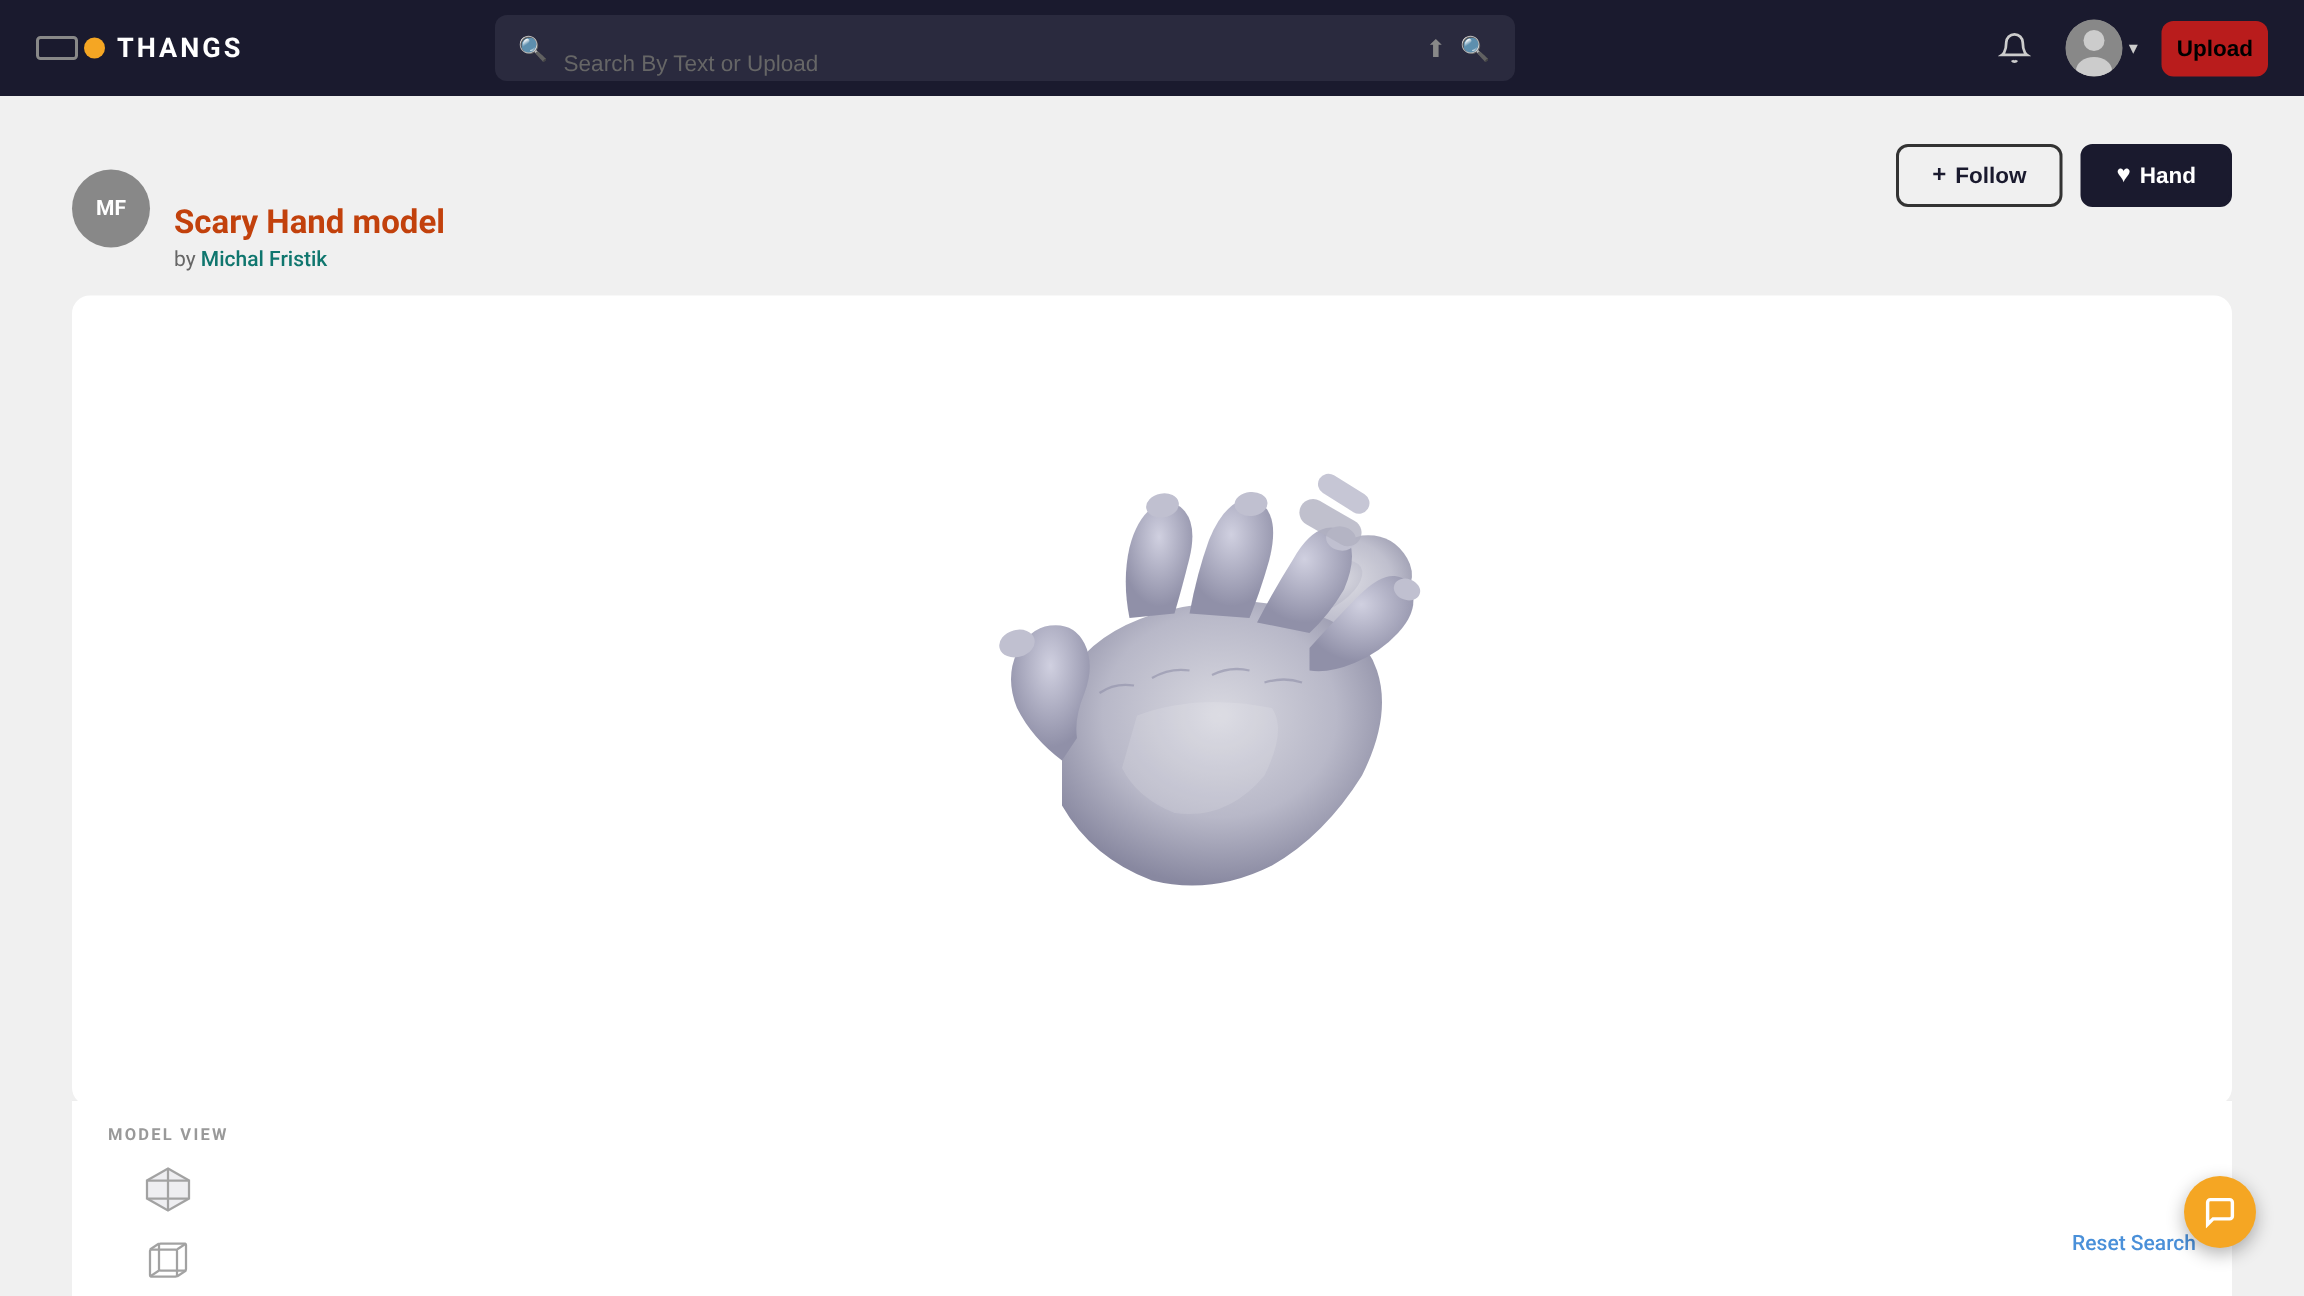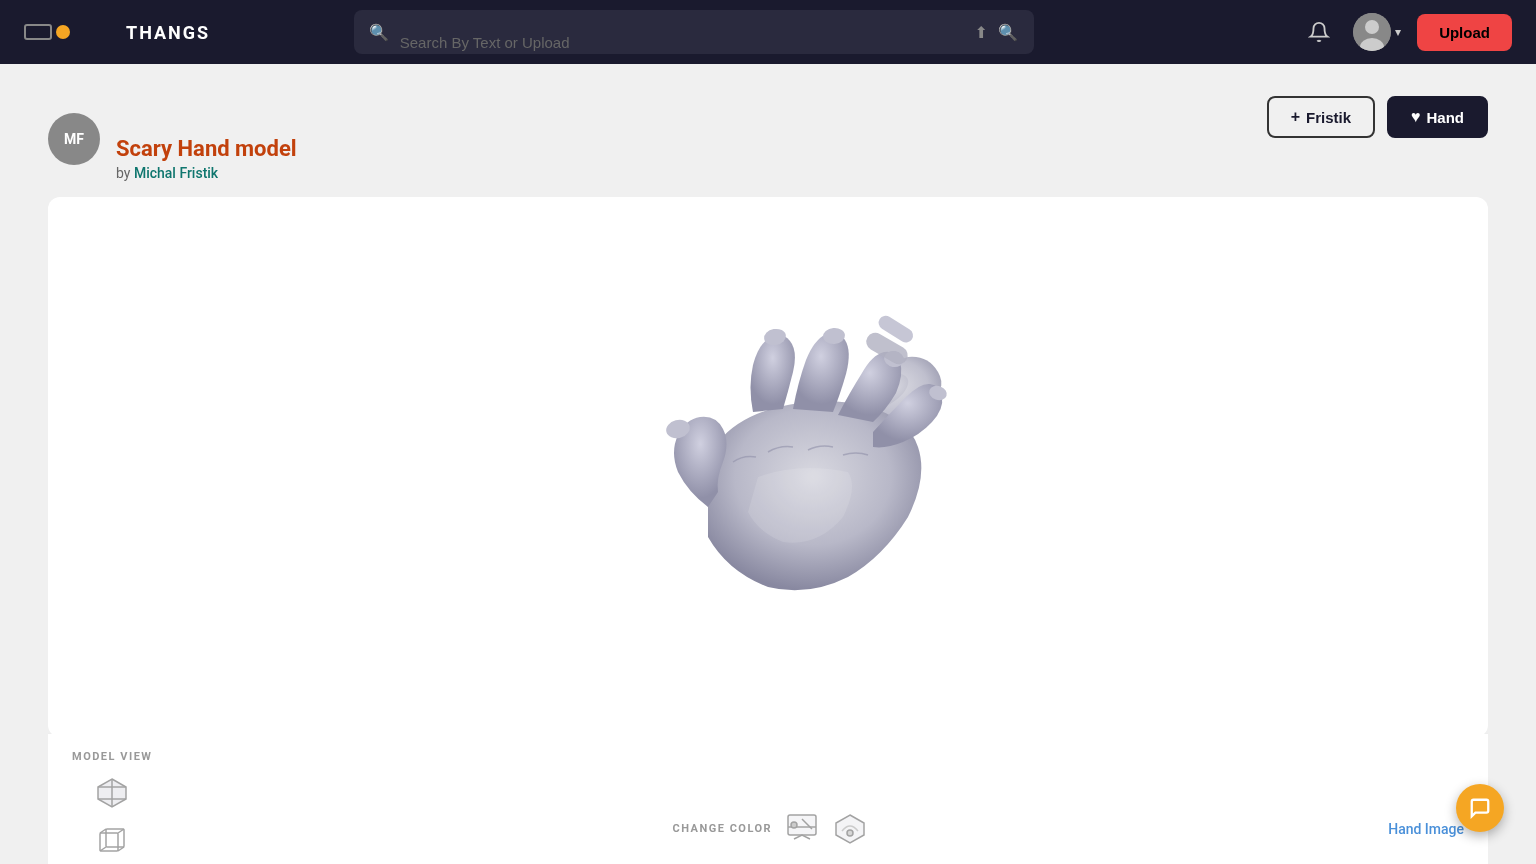--- a/index.html
+++ b/index.html
@@ -44,21 +44,20 @@
       width: 14px;
       height: 14px;
       border-radius: 50%;
       background: #f5a623;
     }
     .logo-text {
       color: #ffffff;
       font-size: 18px;
       font-weight: 700;
       letter-spacing: 2px;
-      margin-left: 48px;
     }
 
     .search-bar {
       flex: 1;
       max-width: 680px;
       margin: 0 auto;
       background: #2a2a3e;
       border-radius: 8px;
       display: flex;
       align-items: center;
@@ -110,25 +109,25 @@
       display: flex;
       align-items: center;
       justify-content: center;
       color: white;
       font-size: 14px;
       font-weight: bold;
     }
     .chevron-down { color: #ccc; font-size: 12px; }
 
     .upload-btn {
-      background: #ef4444;
+      background: #b91c1c;
       color: #000;
       border: none;
       border-radius: 8px;
-      padding: 10px 22px;
+      padding: 10px 10px;
       font-weight: 700;
       font-size: 15px;
       cursor: pointer;
     }
 
     
     .page-content {
       background: #f0f0f0;
       padding: 32px 48px;
     }
@@ -336,21 +335,21 @@
       </div>
       <div>
         <div class="model-title">Scary Hand model</div>
         <div class="model-author"><span>by </span><a class="model-author-link" href="#">Michal Fristik</a></div>
       </div>
     </div>
 
     <div class="header-actions">
       <button class="follow-btn">
         <span style="font-size:16px;font-weight:700;">+</span>
-        <span>Fristik</span>
+        <span>Follow</span>
       </button>
       <button class="liked-btn">
         <span style="font-size:16px;">♥</span>
         <span>Hand</span>
       </button>
     </div>
   </div>
 
   <div class="model-viewer">
 
@@ -419,39 +418,22 @@
         <line x1="24" y1="28" x2="30" y2="24" stroke="#666"></line>
       </svg>
 
       <svg class="view-icon" viewBox="0 0 36 36" fill="none" stroke="#555" stroke-width="1.5">
         <polygon points="18,4 32,12 32,24 18,32 4,24 4,12" fill="none" stroke="#666"></polygon>
         <line x1="4" y1="18" x2="32" y2="18" stroke="#666" stroke-dasharray="3,2"></line>
         <polygon points="18,4 32,12 32,18 18,18 4,18 4,12" fill="rgba(140,140,160,0.25)"></polygon>
       </svg>
     </div>
 
-    <div class="color-section">
-      <span class="view-label">CHANGE COLOR</span>
-
-      <svg class="view-icon" viewBox="0 0 36 36" fill="none" stroke="#555" stroke-width="1.5">
-        <rect x="4" y="4" width="28" height="20" rx="2" fill="rgba(200,200,210,0.3)" stroke="#666"></rect>
-        <line x1="4" y1="16" x2="32" y2="16" stroke="#666"></line>
-        <path d="M10 28 L18 24 L26 28" stroke="#666" fill="none"></path>
-        <circle cx="10" cy="14" r="3" fill="#aaa" stroke="#666"></circle>
-        <path d="M18 8 L28 18" stroke="#666"></path>
-      </svg>
-
-      <svg class="view-icon" viewBox="0 0 36 36" fill="none" stroke="#555" stroke-width="1.5">
-        <polygon points="18,4 32,12 32,24 18,32 4,24 4,12" fill="rgba(160,160,180,0.2)" stroke="#666"></polygon>
-        <path d="M10 20 Q18 10 26 20" stroke="#aaa" fill="none"></path>
-        <circle cx="18" cy="22" r="3" fill="#bbb" stroke="#666"></circle>
-      </svg>
-    </div>
-
-    <span class="reset-link">Hand Image</span>
+
+    <span class="reset-link">Reset Search</span>
   </div>
 </div>
 
 <button class="fab">
   <svg width="22" height="22" viewBox="0 0 24 24" fill="none" stroke="white" stroke-width="2.5">
     <path d="M21 15a2 2 0 0 1-2 2H7l-4 4V5a2 2 0 0 1 2-2h14a2 2 0 0 1 2 2z"></path>
   </svg>
 </button>
 
 </body></html>

